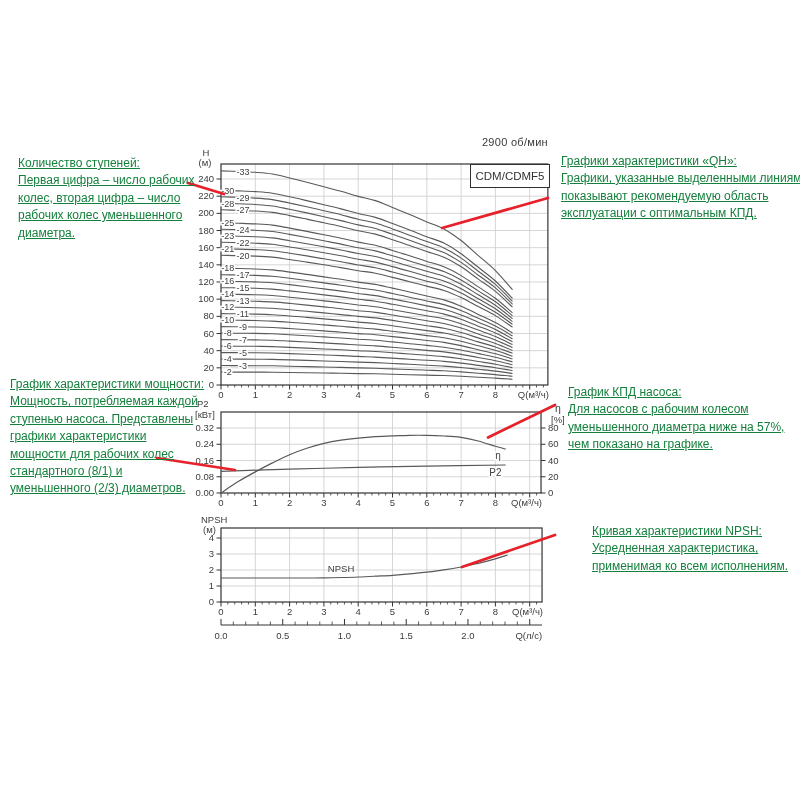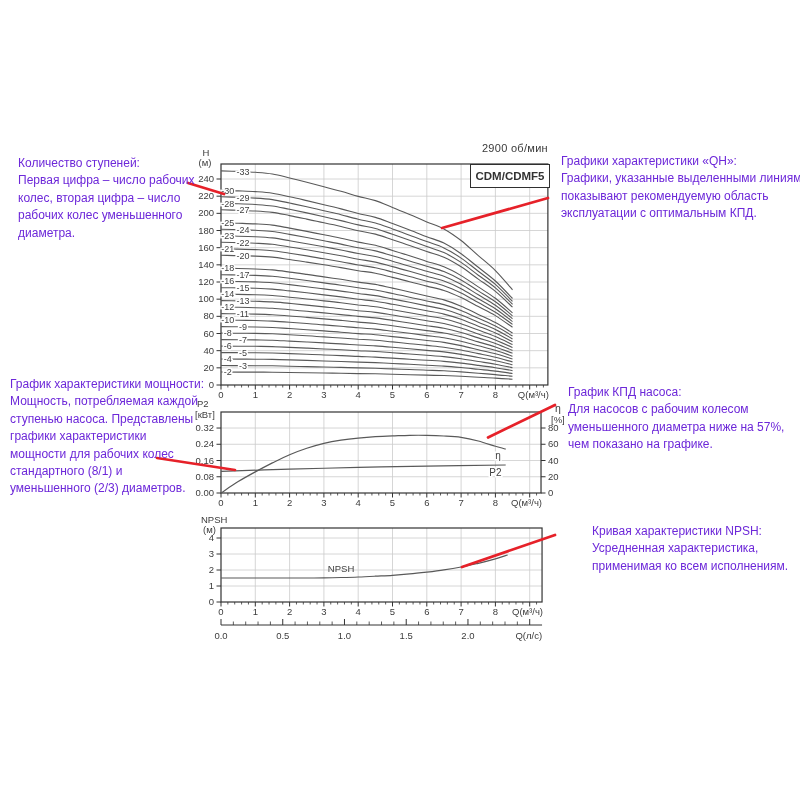--- a/index.html
+++ b/index.html
@@ -1,24 +1,24 @@
 <!DOCTYPE html>
 <html><head>
 <meta charset="utf-8">
 <style>
   html,body{margin:0;padding:0;}
   body{width:800px;height:800px;background:#ffffff;position:relative;overflow:hidden;
        font-family:"Liberation Sans",sans-serif;}
   #chart-svg{position:absolute;left:0;top:0;}
   svg text{font-family:"Liberation Sans",sans-serif;}
-  .ann{position:absolute;white-space:pre;font-size:12px;line-height:17.4px;color:#6d28d9;}
-  .speed{position:absolute;top:142px;right:252px;font-size:11px;color:#3a3a3a;letter-spacing:.3px;}
+  .ann{position:absolute;white-space:pre;font-size:12px;line-height:17.4px;color:#15803d;text-decoration:underline;}
+  .speed{position:absolute;top:136px;right:252px;font-size:11px;color:#3a3a3a;letter-spacing:.3px;}
   .model-box{position:absolute;left:470px;top:164px;width:78px;height:22px;
              border:1.4px solid #2f2f2f;background:#fff;display:flex;align-items:center;
-             justify-content:center;font-size:11.5px;font-weight:bold;color:#333;}
+             justify-content:center;font-size:11.5px;font-weight:normal;color:#333;}
 </style>
 </head>
 <body>
 
 <svg id="chart-svg" width="800" height="800" viewBox="0 0 800 800">
     <g>
       <g>
         <line x1="221" y1="367.834" x2="547.8789999999999" y2="367.834" stroke="#cccccc" stroke-width="0.8"></line>
         <line x1="221" y1="350.668" x2="547.8789999999999" y2="350.668" stroke="#cccccc" stroke-width="0.8"></line>
         <line x1="221" y1="333.502" x2="547.8789999999999" y2="333.502" stroke="#cccccc" stroke-width="0.8"></line>

